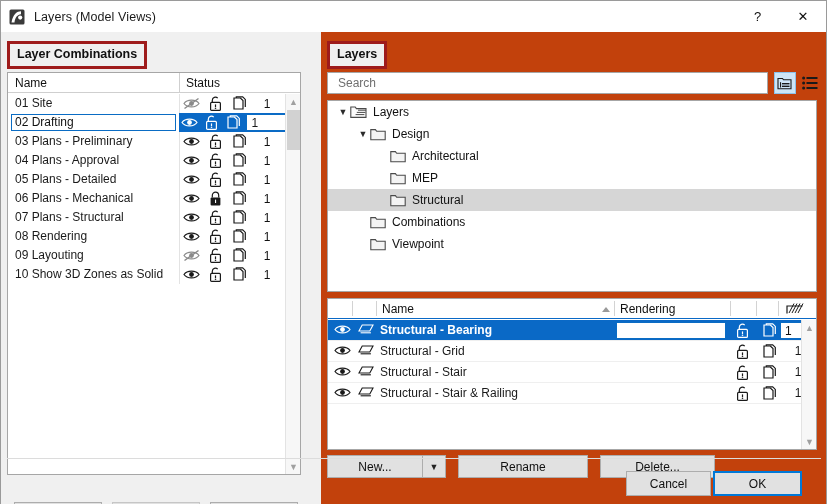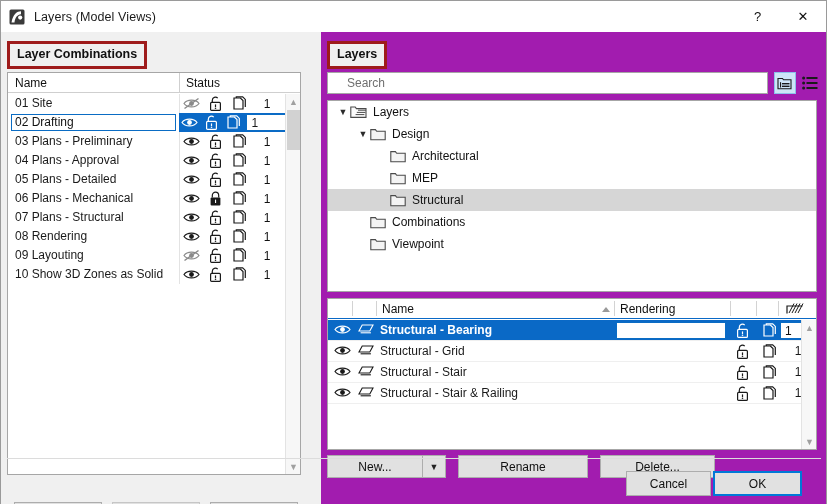--- a/index.html
+++ b/index.html
@@ -41,21 +41,21 @@
   }
   .titlebar .win-btn.close { width: 46px; }
 
   
   .left-panel {
     position: absolute; left: 0; top: 31px; width: 306px; height: 472px;
     background: #f0f0f0;
   }
   .right-panel {
     position: absolute; left: 320px; top: 31px; width: 505px; height: 472px;
-    background: #a21caf;
+    background: #c2410c;
   }
   .panel-splitter {
     position: absolute; left: 306px; top: 31px; width: 14px; height: 472px;
     background: #f0f0f0;
   }
   .collapse-arrow {
     position: absolute; left: 309px; top: 34px;
     width: 0; height: 0;
     border-top: 5px solid transparent;
     border-bottom: 5px solid transparent;
@@ -155,21 +155,21 @@
   .left-btns .btn { width: 88px; }
 
   
   .search-row {
     position: absolute; left: 6px; top: 40px; width: 490px; height: 22px;
   }
   .search-input {
     position: absolute; left: 0; top: 0; width: 441px; height: 22px;
     border: 1px solid #a6a6a6; background: #fff;
     font-family: "Liberation Sans", sans-serif; font-size: 12px;
-    padding: 0 19px; color: #111; outline: none;
+    padding: 0 10px; color: #111; outline: none;
   }
   .search-input::placeholder { color: #6f6f6f; }
   .viewmode-btn {
     position: absolute; top: 0; width: 22px; height: 22px;
     display: flex; align-items: center; justify-content: center;
   }
   .viewmode-btn.tree { left: 447px; background: #cde5f7; border: 1px solid #8cc2ea; }
   .viewmode-btn.list { left: 472px; }
 
   .tree-box {

